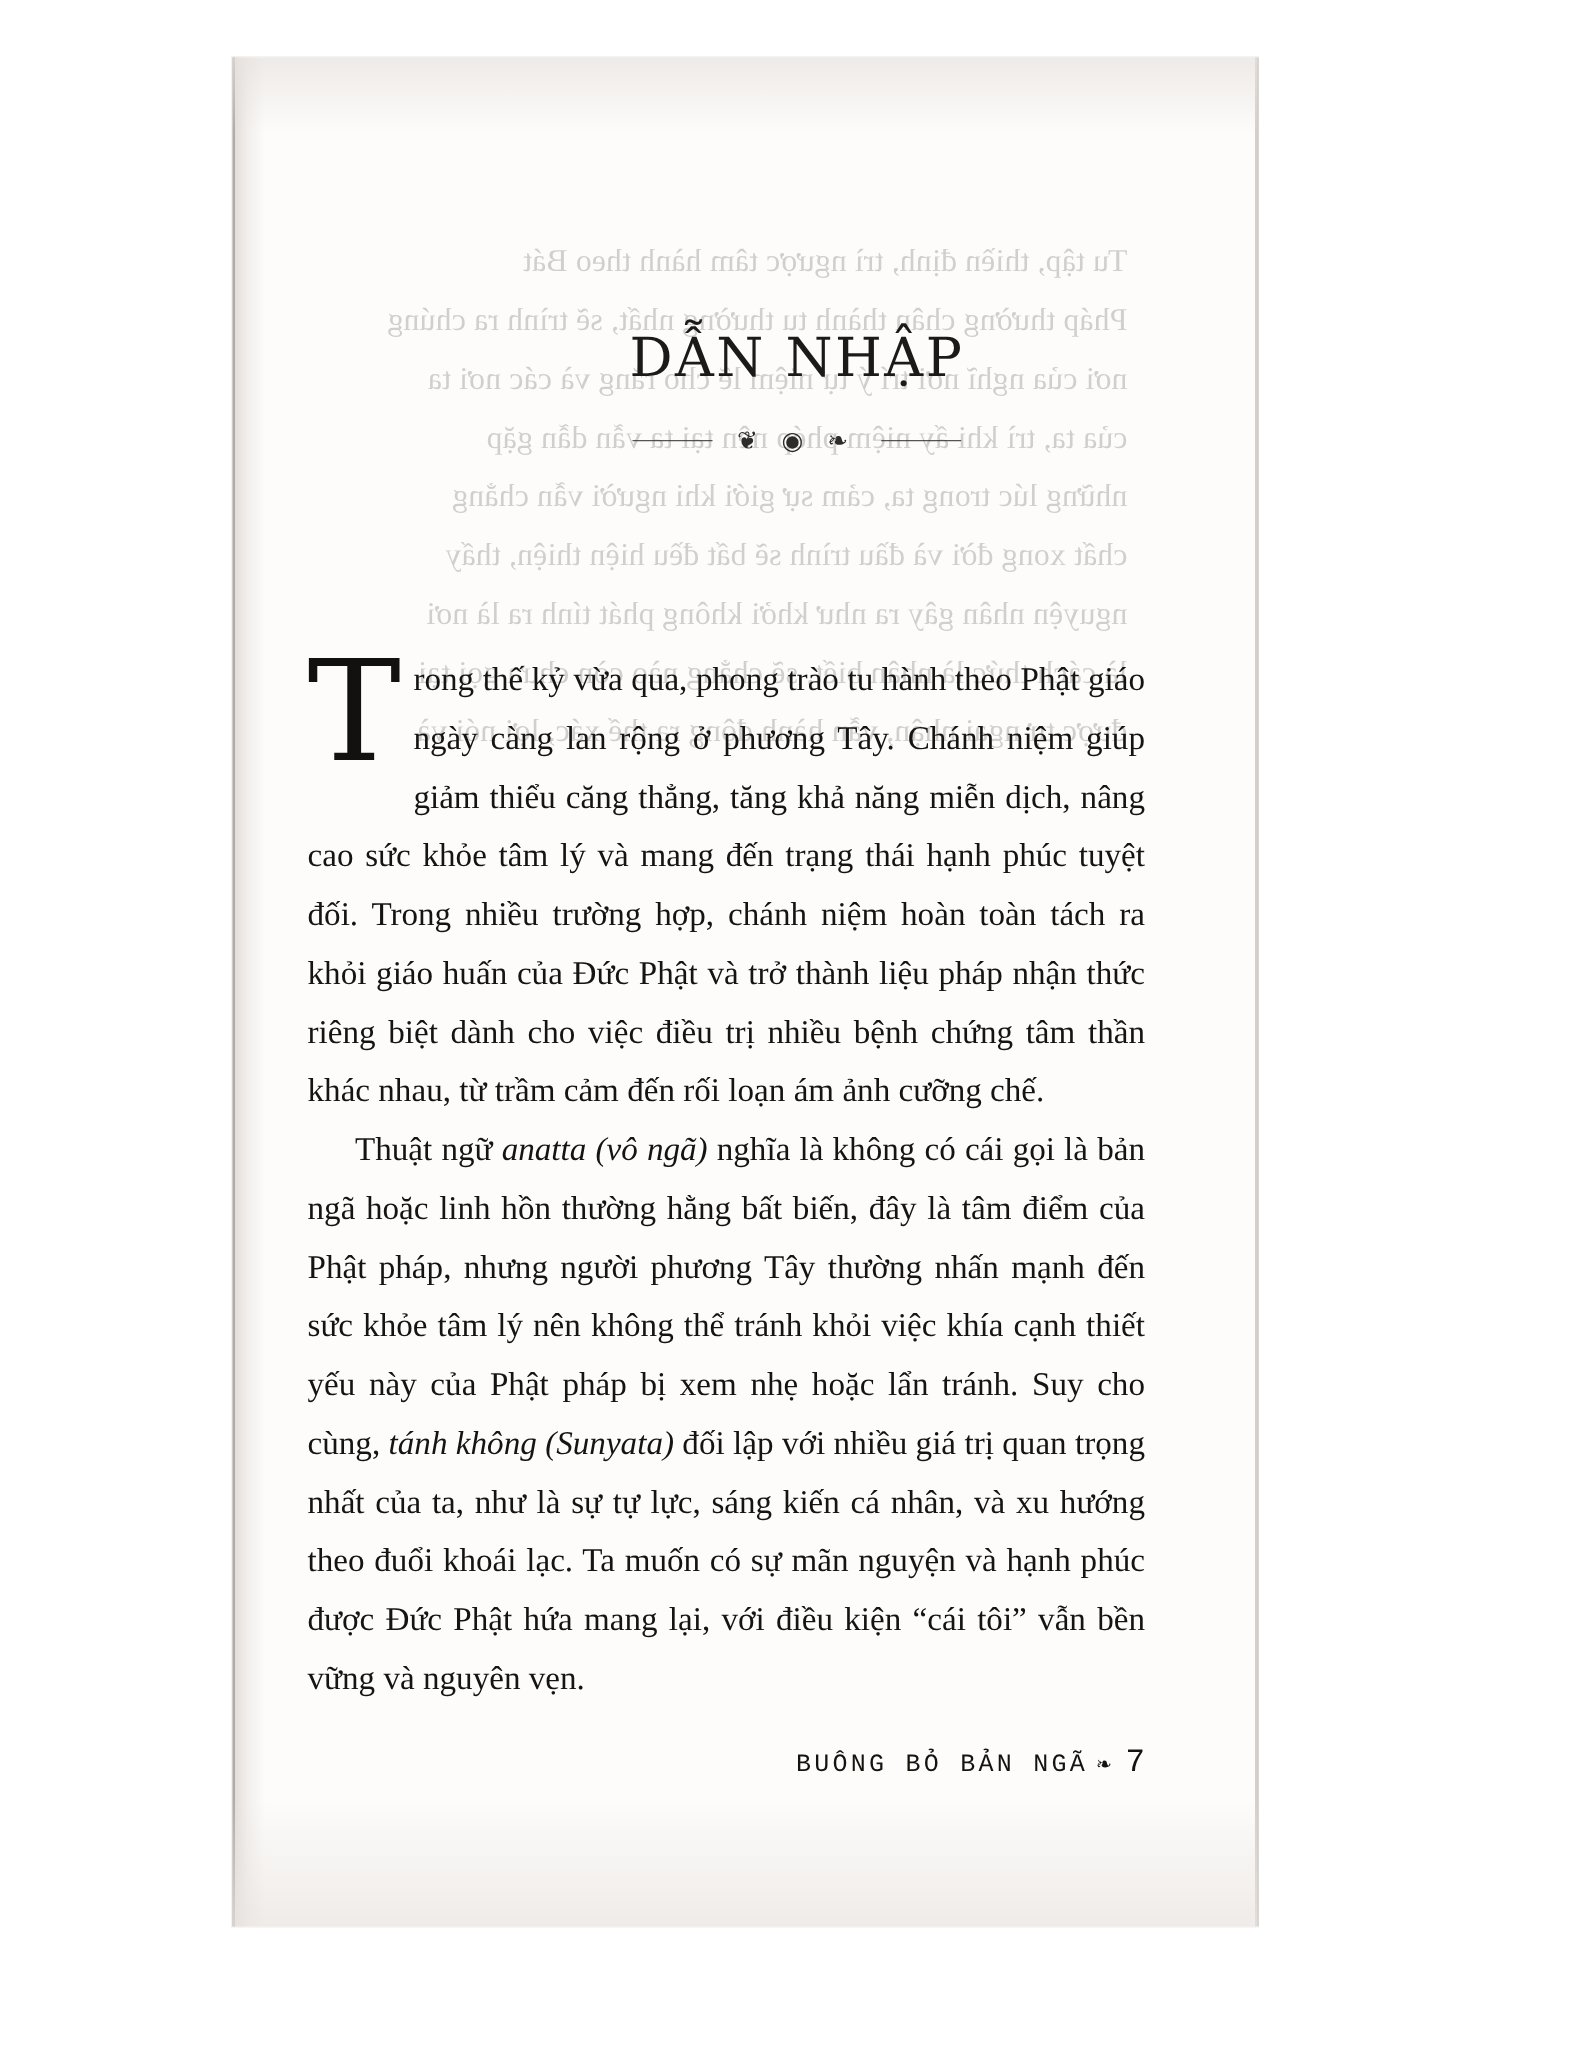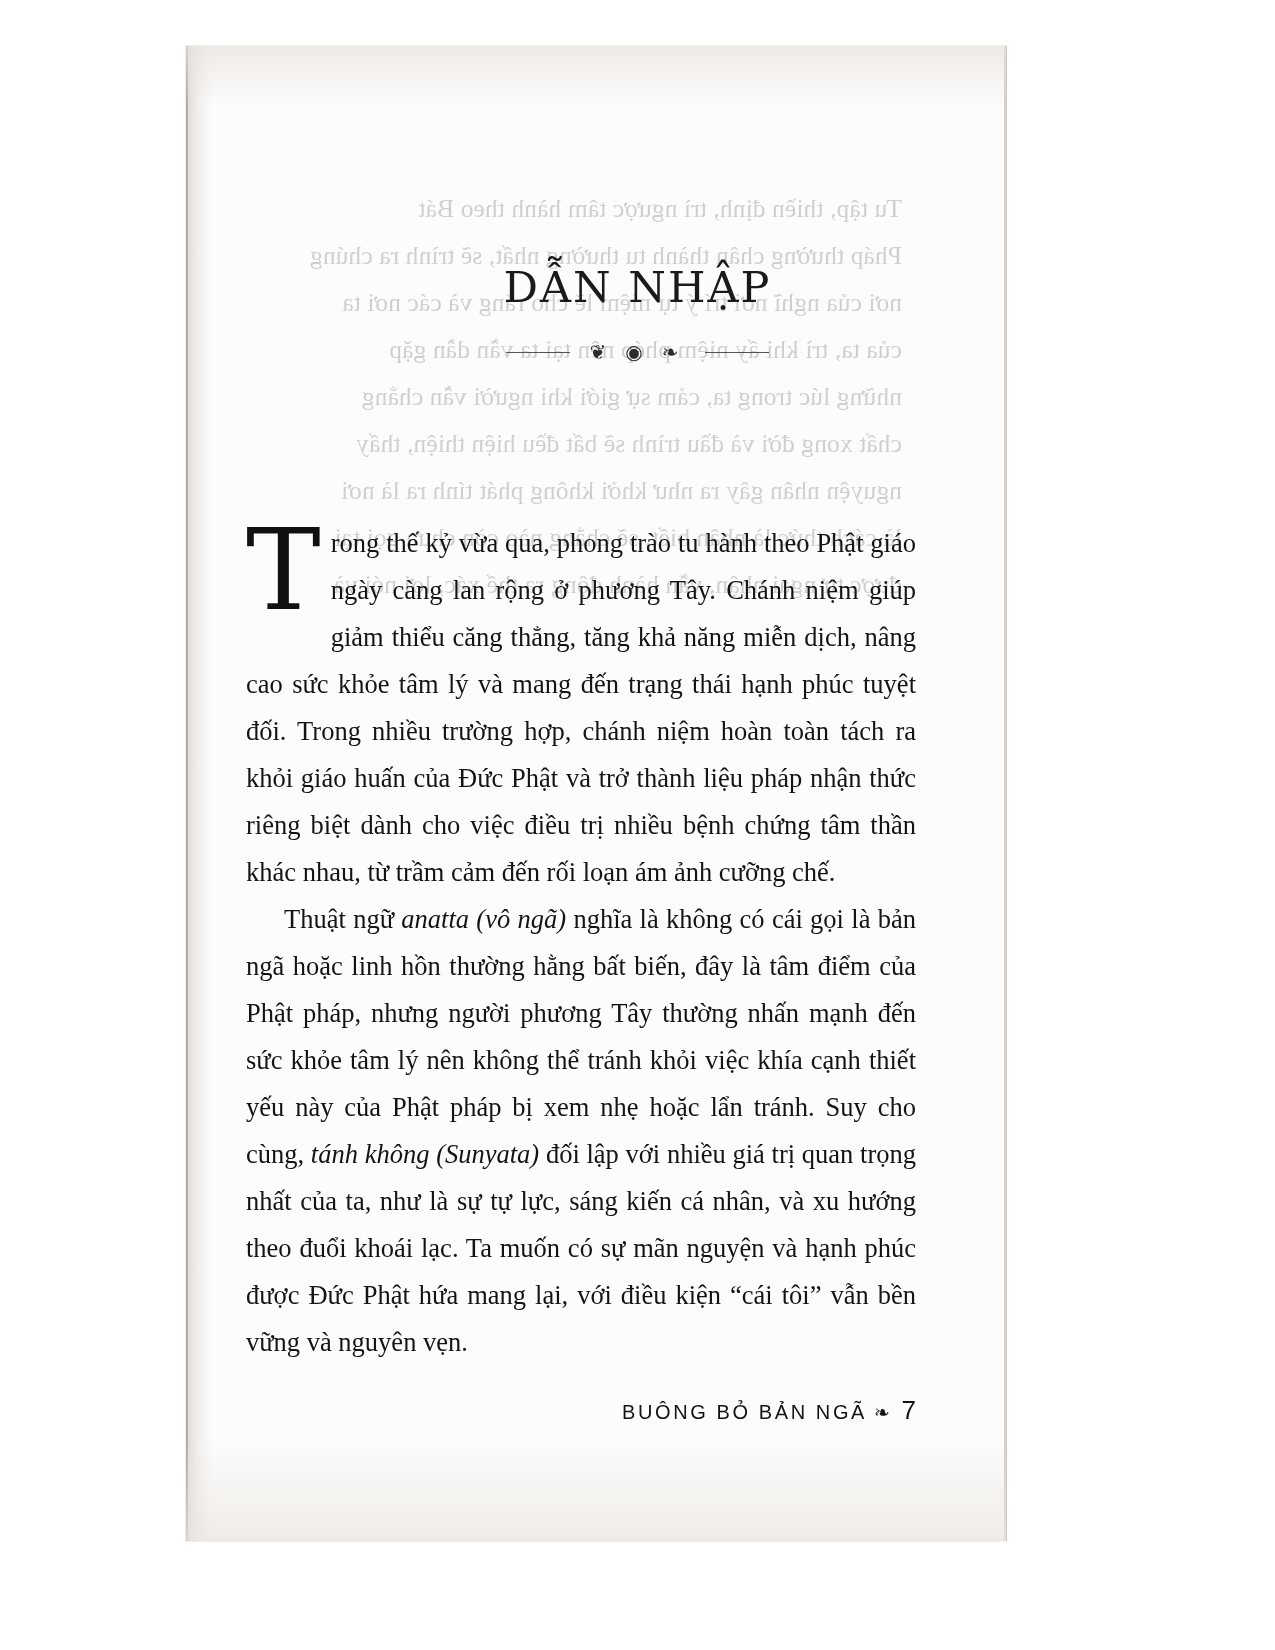--- a/index.html
+++ b/index.html
@@ -166,21 +166,21 @@
   
   .page-footer {
     position: absolute;
     left: 246px;
     top: 1395px;
     width: 670px;
     text-align: right;
     color: #16130f;
     font-size: 20px;
     letter-spacing: 2.6px;
-    font-family: Liberation Sans, sans-serif;
+    font-family: Liberation Mono, monospace;
   }
   .page-footer .book-title { text-transform: uppercase; }
   .page-footer .leaf {
     display: inline-block;
     margin: 0 9px 0 7px;
     font-size: 19px;
     color: #16130f;
   }
   .page-footer .folio {
     font-size: 26px;

